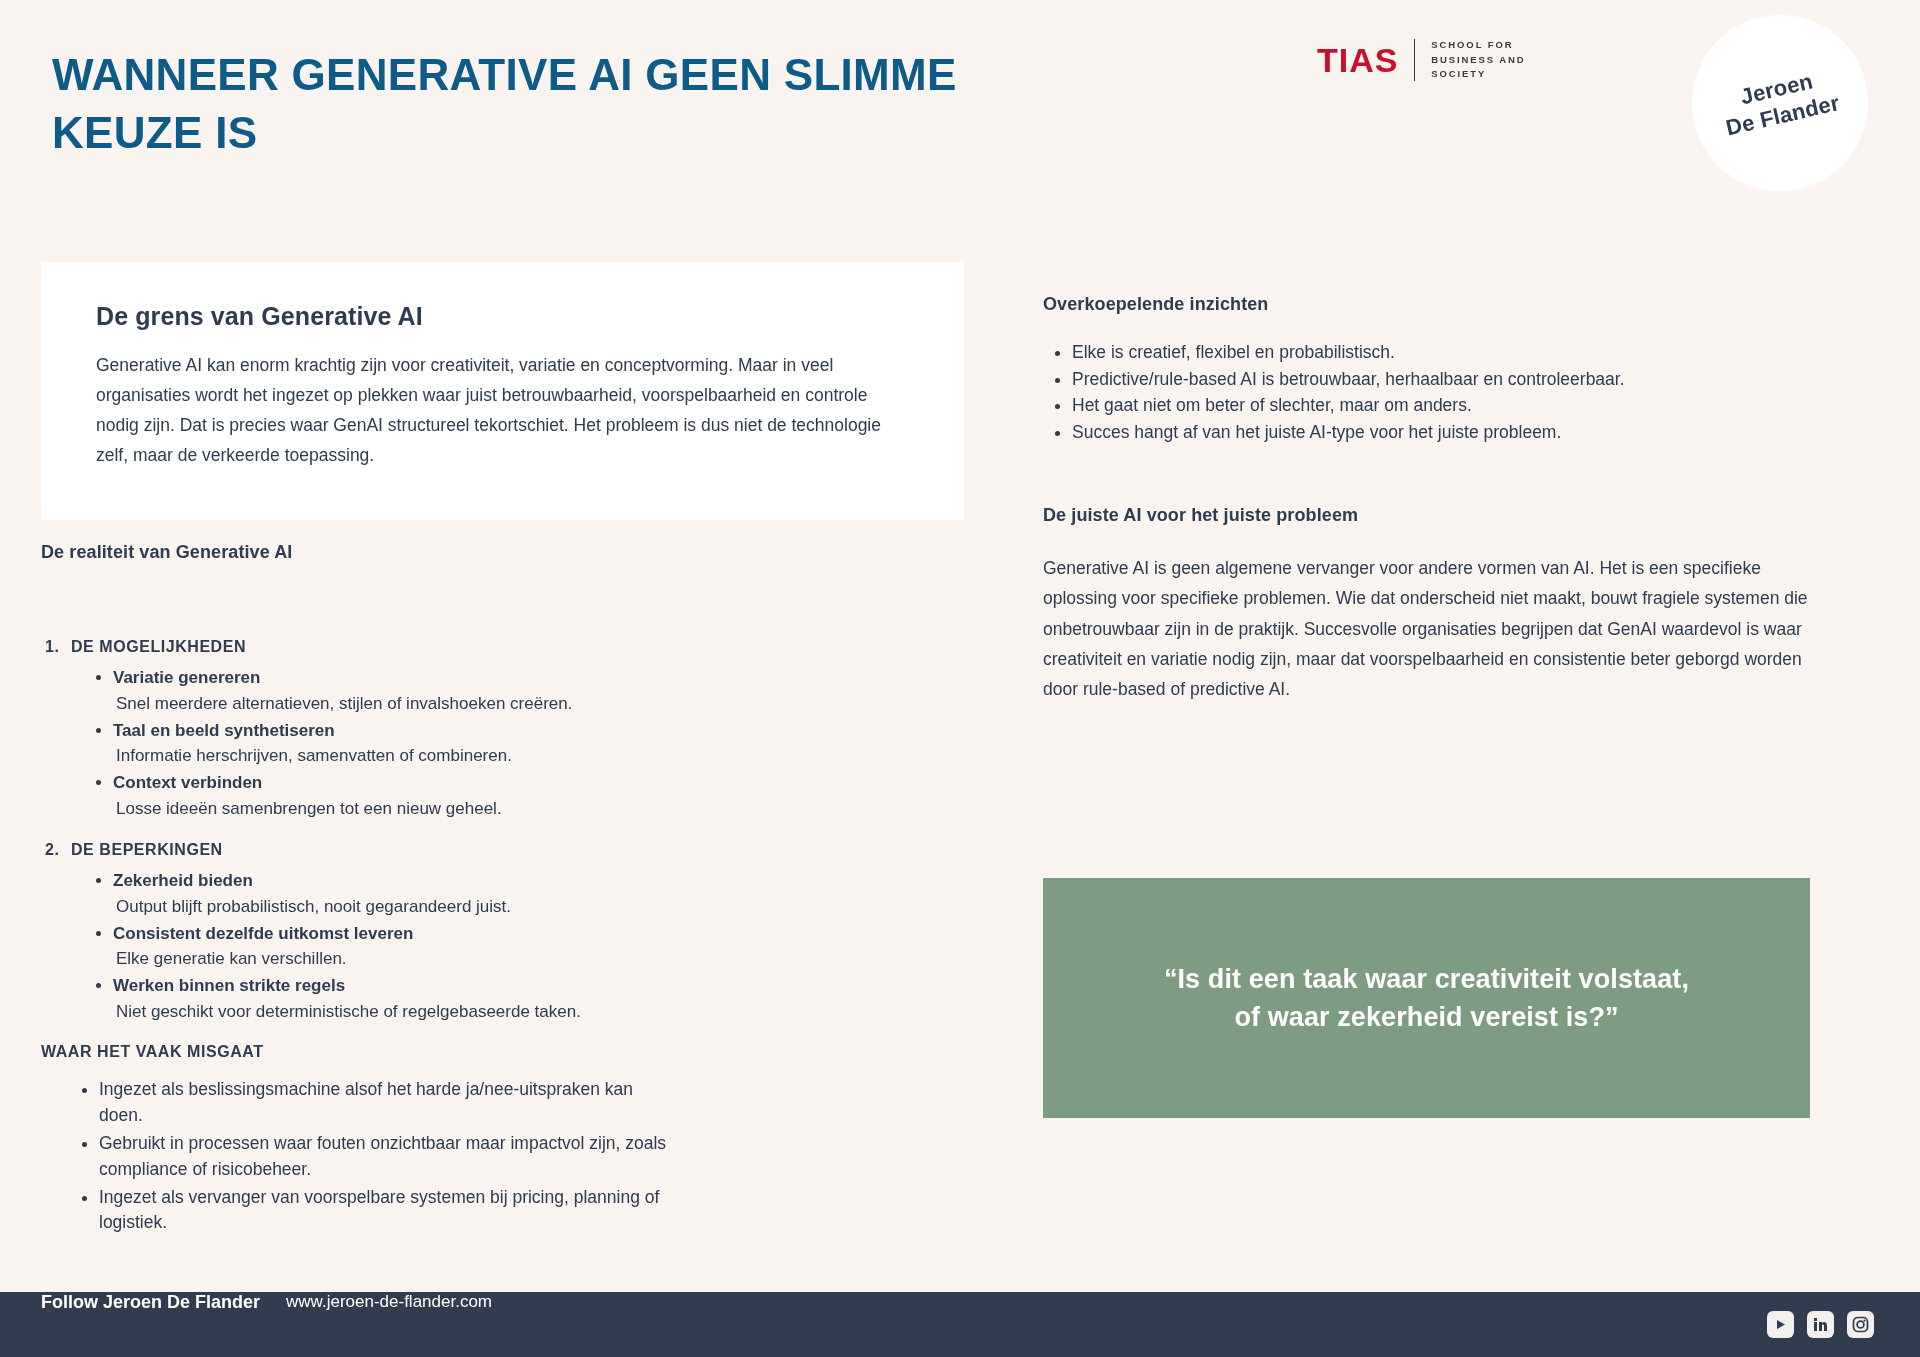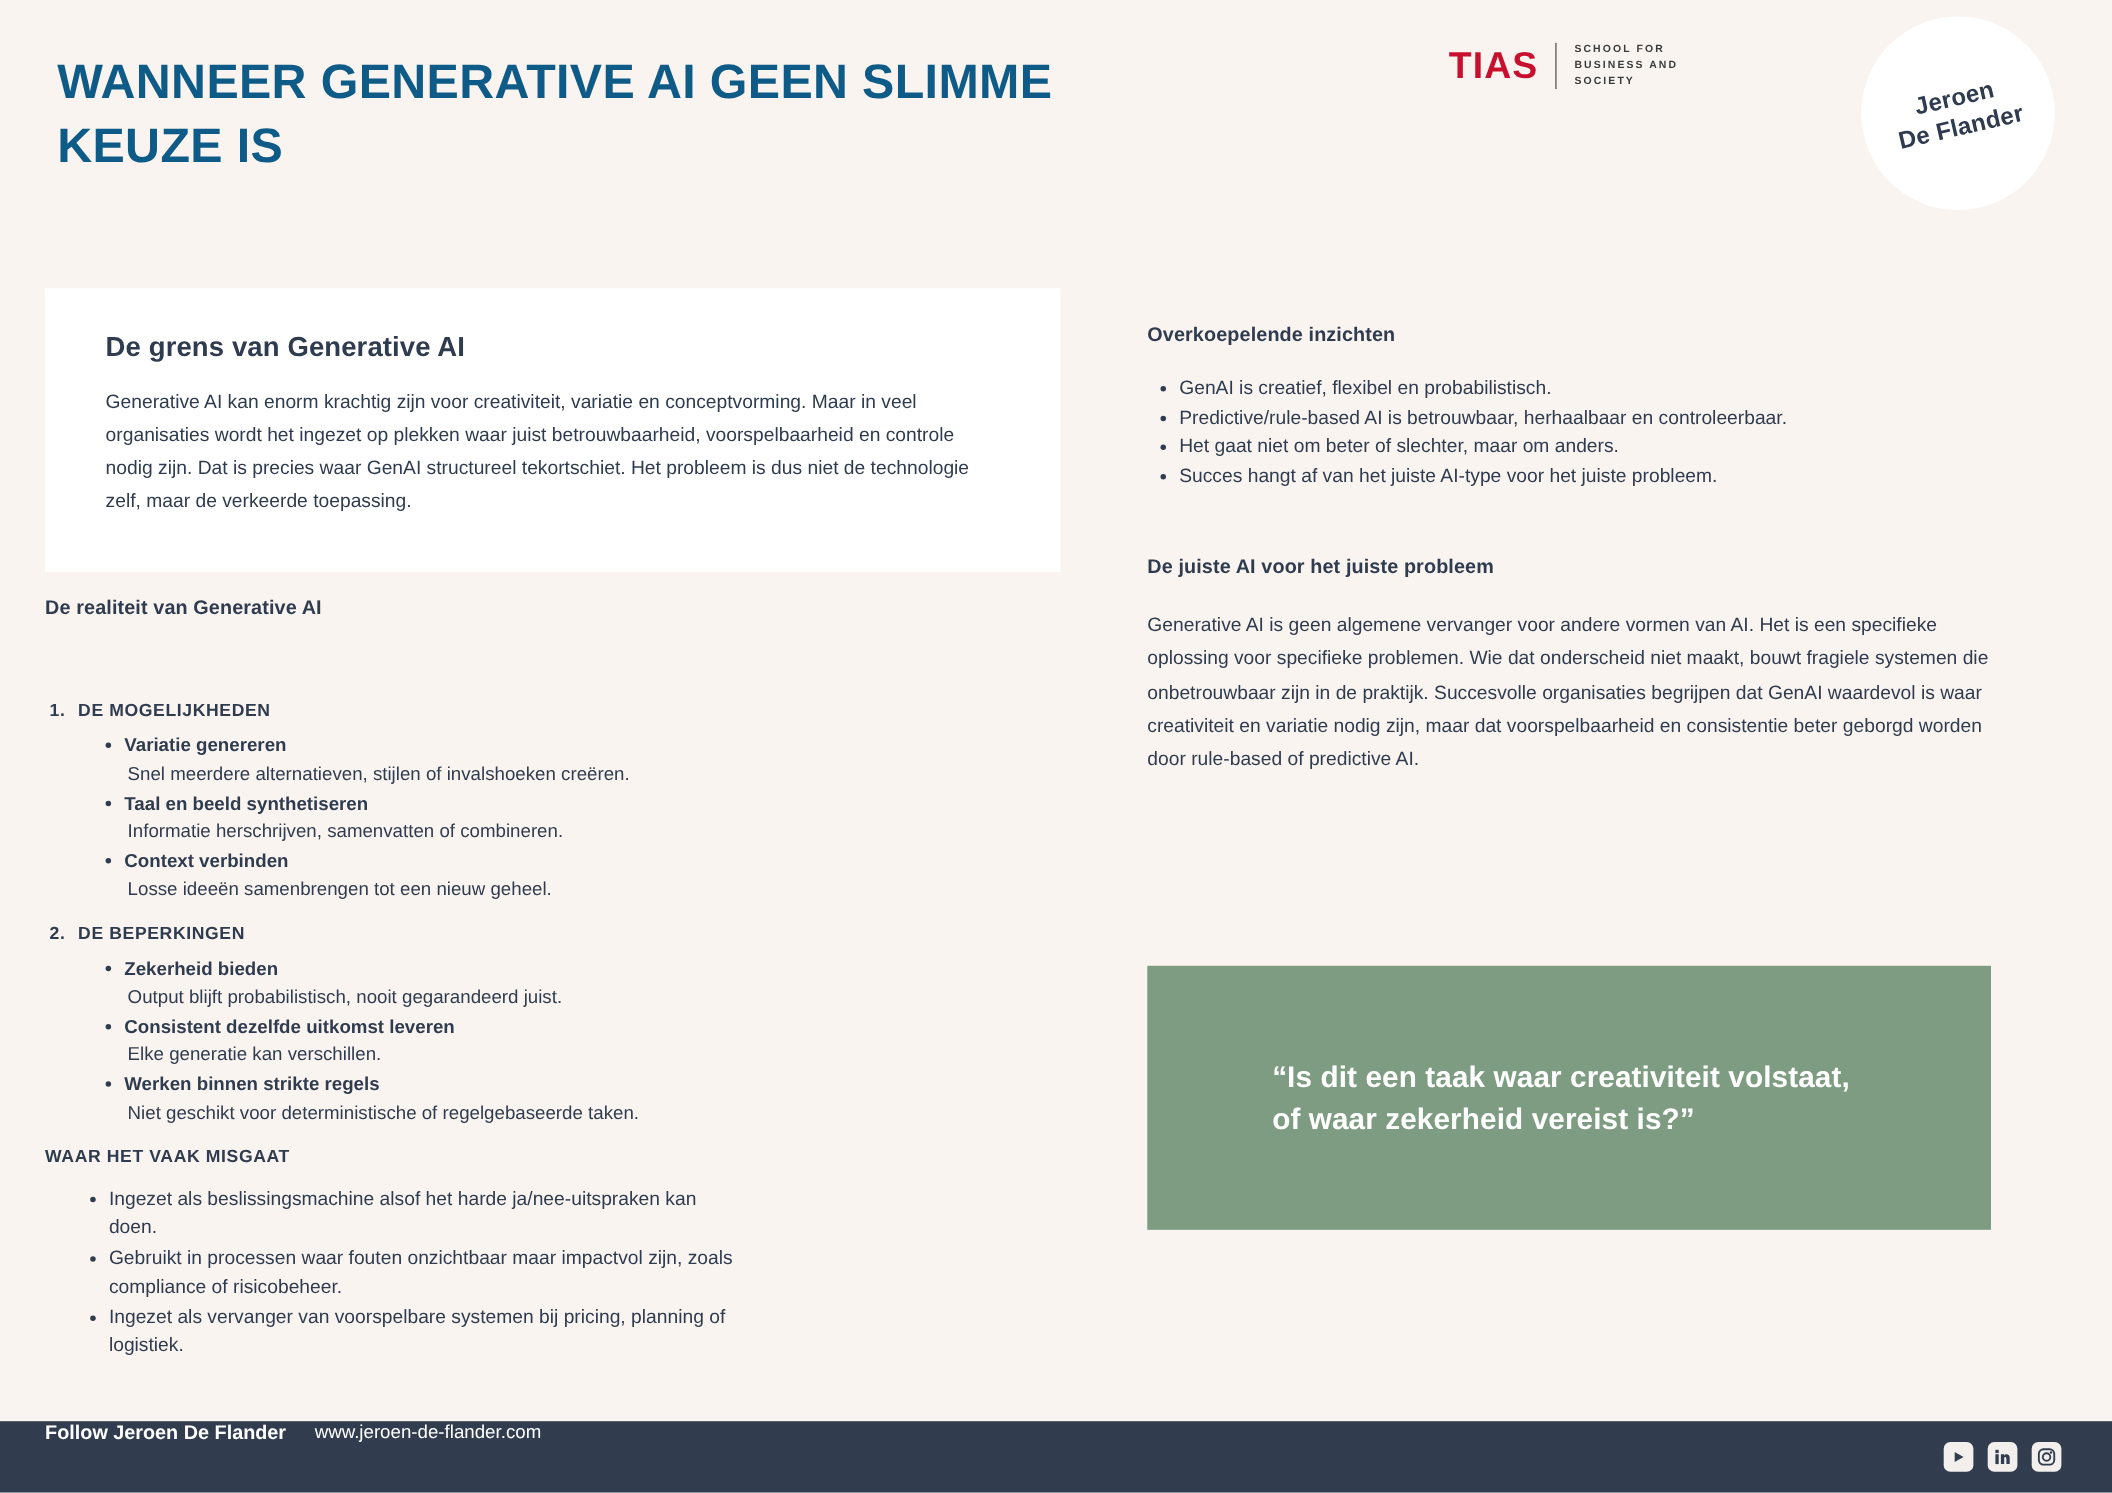--- a/index.html
+++ b/index.html
@@ -224,20 +224,21 @@
     left: 1043px;
     top: 878px;
     width: 767px;
     height: 240px;
     background: #7d9c81;
     display: flex;
     align-items: center;
     justify-content: center;
   }
   .quote-text {
+    text-align: center;
     color: #ffffff;
     font-size: 27px;
     font-weight: 800;
     line-height: 1.42;
     letter-spacing: 0.1px;
     max-width: 540px;
   }
 
   
   .footer {
@@ -351,21 +352,21 @@
 
   <ul class="bul misgaat">
     <li>Ingezet als beslissingsmachine alsof het harde ja/nee-uitspraken kan doen.</li>
     <li>Gebruikt in processen waar fouten onzichtbaar maar impactvol zijn, zoals compliance of risicobeheer.</li>
     <li>Ingezet als vervanger van voorspelbare systemen bij pricing, planning of logistiek.</li>
   </ul>
 
   <div class="sec-title right1">Overkoepelende inzichten</div>
 
   <ul class="bul insights">
-    <li>GenAI is creatief, flexibel en probabilistisch.</li>
+    <li>Elke is creatief, flexibel en probabilistisch.</li>
     <li>Predictive/rule-based AI is betrouwbaar, herhaalbaar en controleerbaar.</li>
     <li>Het gaat niet om beter of slechter, maar om anders.</li>
     <li>Succes hangt af van het juiste AI-type voor het juiste probleem.</li>
   </ul>
 
   <div class="sec-title right2">De juiste AI voor het juiste probleem</div>
 
   <div class="right-para">Generative AI is geen algemene vervanger voor andere vormen van AI. Het is een specifieke oplossing voor specifieke problemen. Wie dat onderscheid niet maakt, bouwt fragiele systemen die onbetrouwbaar zijn in de praktijk. Succesvolle organisaties begrijpen dat GenAI waardevol is waar creativiteit en variatie nodig zijn, maar dat voorspelbaarheid en consistentie beter geborgd worden door rule-based of predictive AI.</div>
 
   <div class="quote-box">

